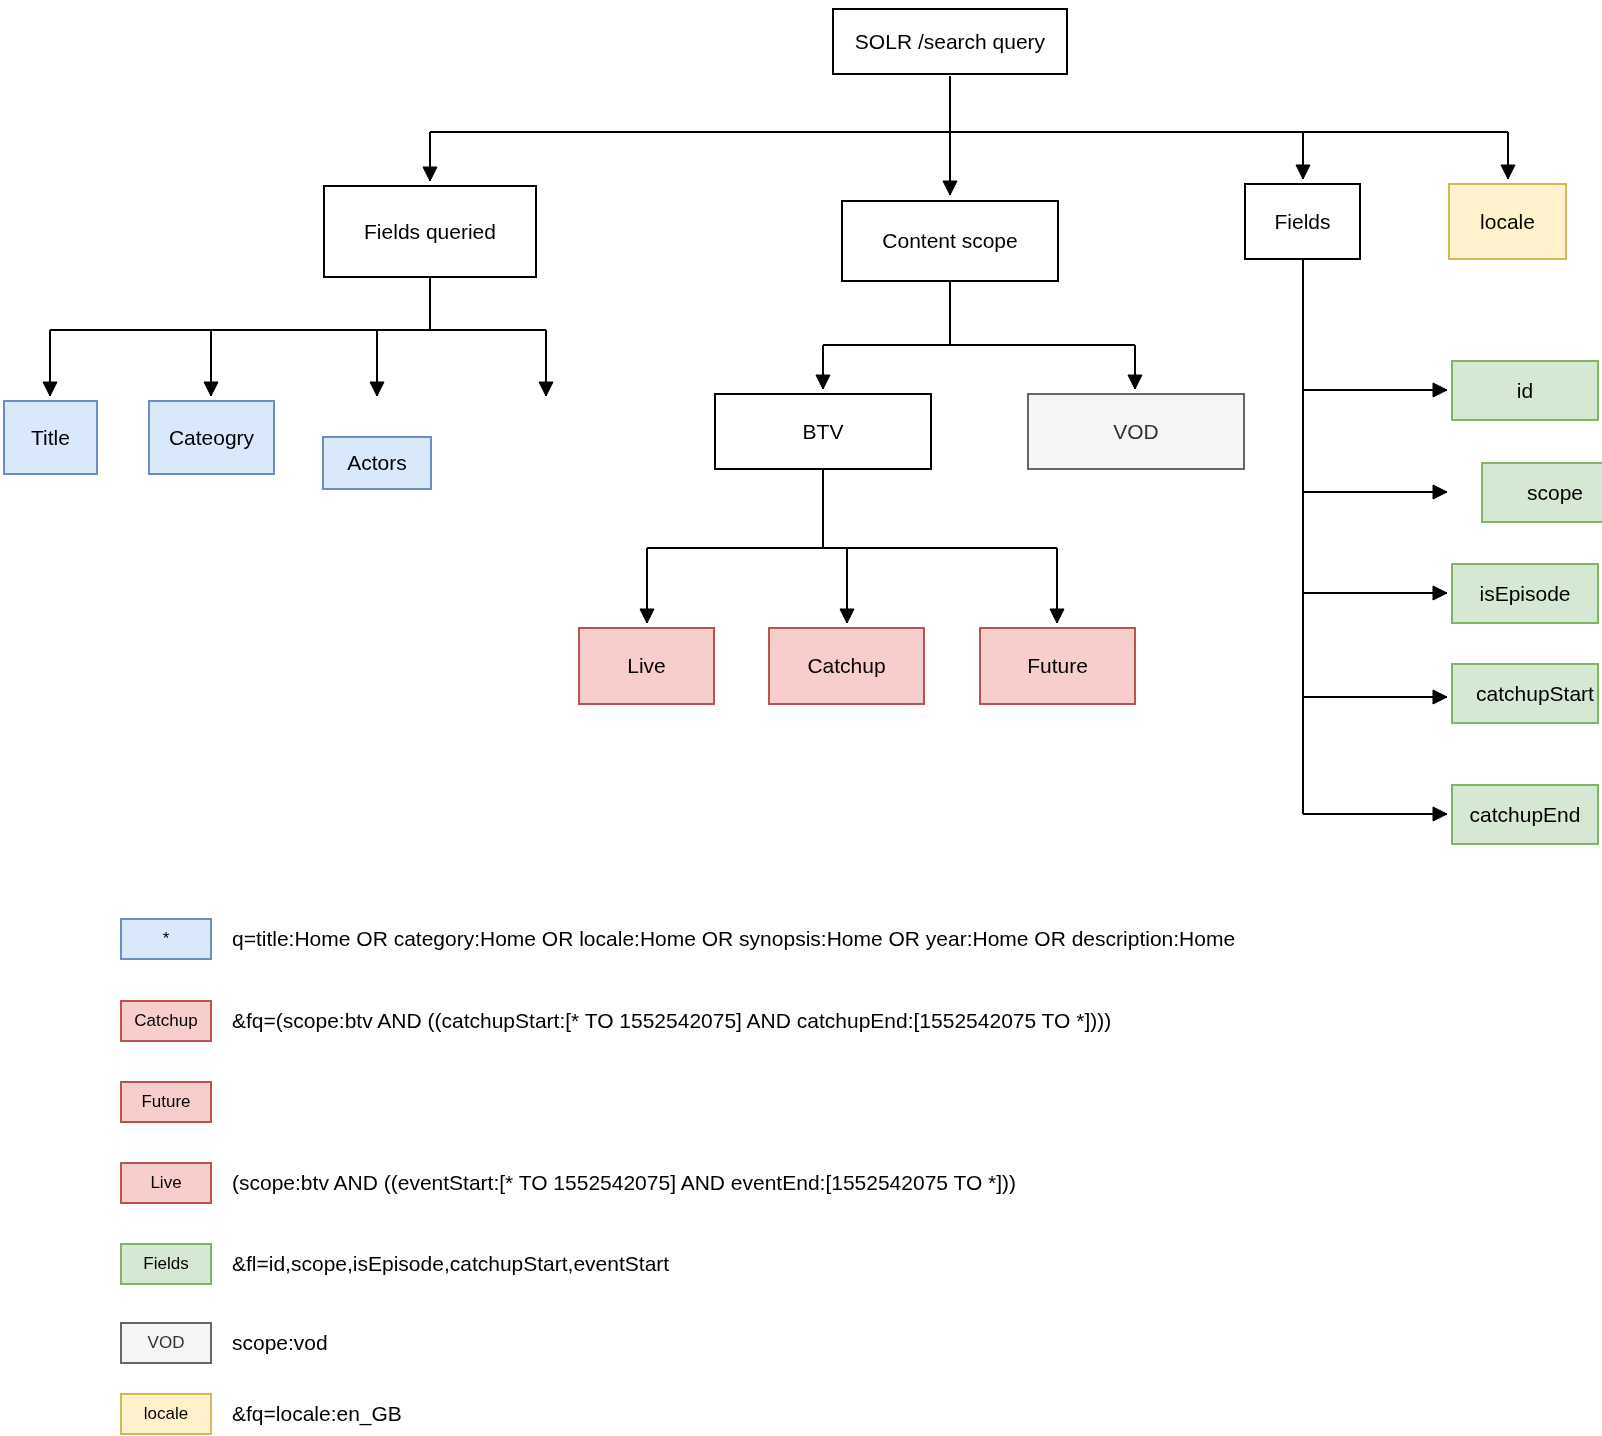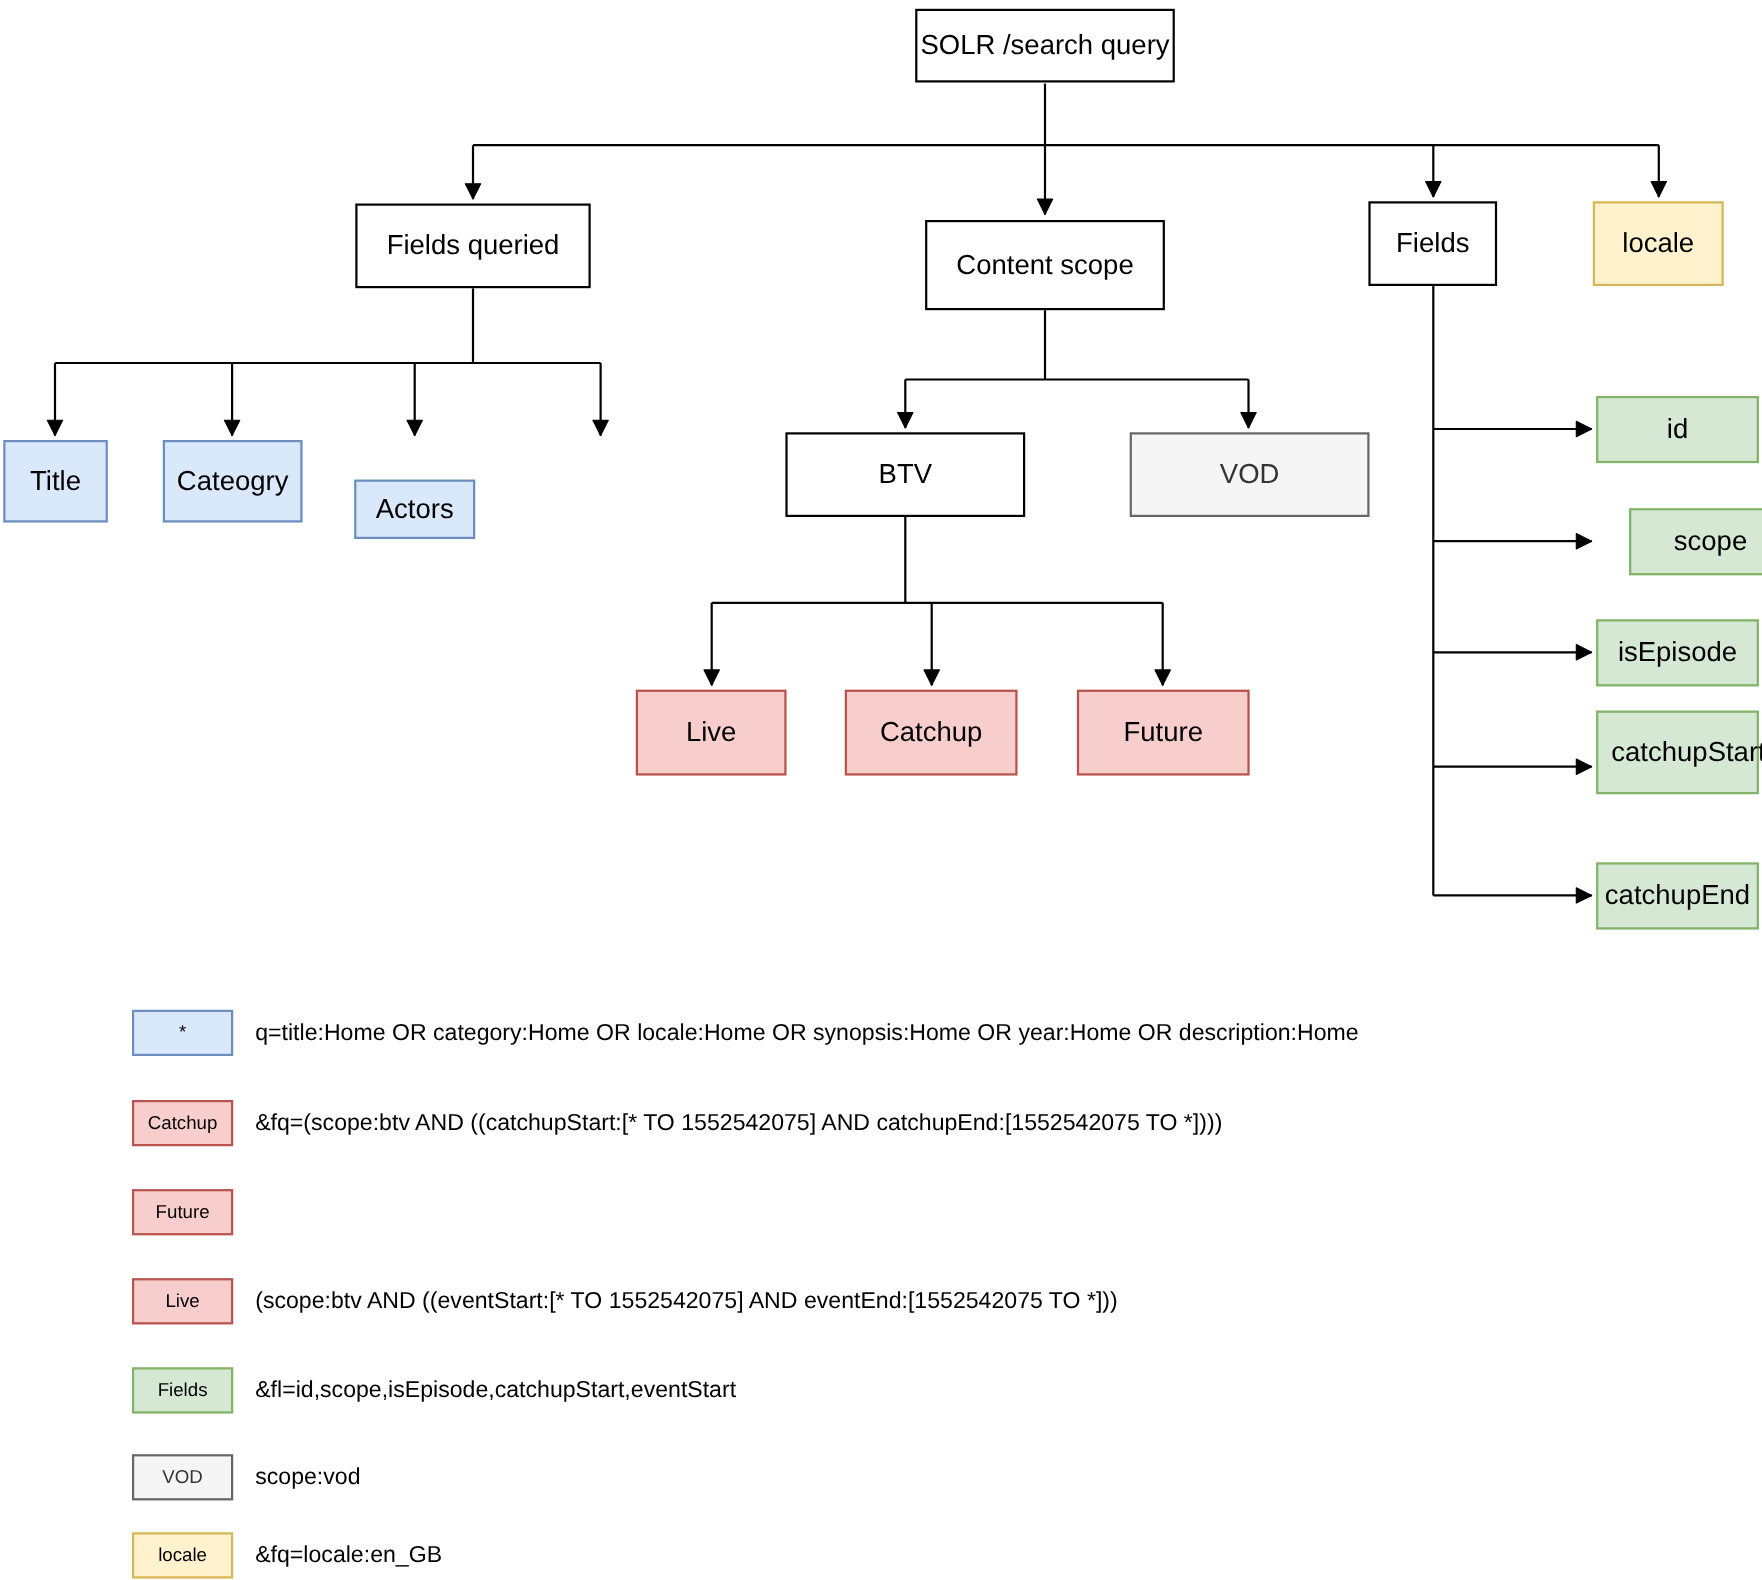--- a/index.html
+++ b/index.html
@@ -21,52 +21,52 @@
     left: 0;
     top: 0;
     z-index: 1;
   }
   .node {
     position: absolute;
     z-index: 2;
     display: flex;
     align-items: center;
     justify-content: center;
-    font-size: 25px;
+    font-size: 21px;
     background: #ffffff;
     border: 2px solid #000000;
     box-sizing: border-box;
     text-align: center;
     white-space: nowrap;
   }
   .node.blue   { background: #dae8fc; border: 2px solid #6c8ebf; }
   .node.red    { background: #f8cecc; border: 2px solid #b85450; }
   .node.green  { background: #d5e8d4; border: 2px solid #82b366; }
   .node.yellow { background: #fff2cc; border: 2px solid #d6b656; }
   .node.gray   { background: #f5f5f5; border: 2px solid #666666; color: #333333; }
 
   
   #n-root          { left: 832px;  top: 8px;   width: 236px; height: 67px; }
-  #n-fieldsqueried { left: 323px;  top: 185px; width: 214px; height: 77px; }
+  #n-fieldsqueried { left: 323px;  top: 185px; width: 214px; height: 93px; }
   #n-contentscope  { left: 841px;  top: 200px; width: 218px; height: 82px; }
   #n-fields        { left: 1244px; top: 183px; width: 117px; height: 77px; }
   #n-locale        { left: 1448px; top: 183px; width: 119px; height: 77px; }
   #n-title         { left: 3px;    top: 400px; width: 95px;  height: 75px; }
   #n-category      { left: 148px;  top: 400px; width: 127px; height: 75px; }
   #n-actors        { left: 322px;  top: 400px; width: 110px; height: 54px; margin-top: 36px; }
   #n-synopsis      { left: 480px;  top: 400px; width: 133px; height: 75px; }
   #n-btv           { left: 714px;  top: 393px; width: 218px; height: 77px; }
   #n-vod           { left: 1027px; top: 393px; width: 218px; height: 77px; }
   #n-live          { left: 578px;  top: 627px; width: 137px; height: 78px; }
   #n-catchup       { left: 768px;  top: 627px; width: 157px; height: 78px; }
   #n-future        { left: 979px;  top: 627px; width: 157px; height: 78px; }
   #n-id            { left: 1451px; top: 360px; width: 148px; height: 61px; }
   #n-scope         { left: 1451px; top: 462px; width: 148px; height: 61px; margin-left: 30px; }
   #n-isepisode     { left: 1451px; top: 563px; width: 148px; height: 61px; }
-  #n-catchupstart  { left: 1451px; top: 646px; width: 148px; height: 76px; padding-left: 20px; }
+  #n-catchupstart  { left: 1451px; top: 663px; width: 148px; height: 61px; padding-left: 20px; }
   #n-catchupend    { left: 1451px; top: 784px; width: 148px; height: 61px; }
 
   
   .legend-row {
     position: absolute;
     left: 120px;
     height: 42px;
     display: flex;
     align-items: center;
     z-index: 2;

